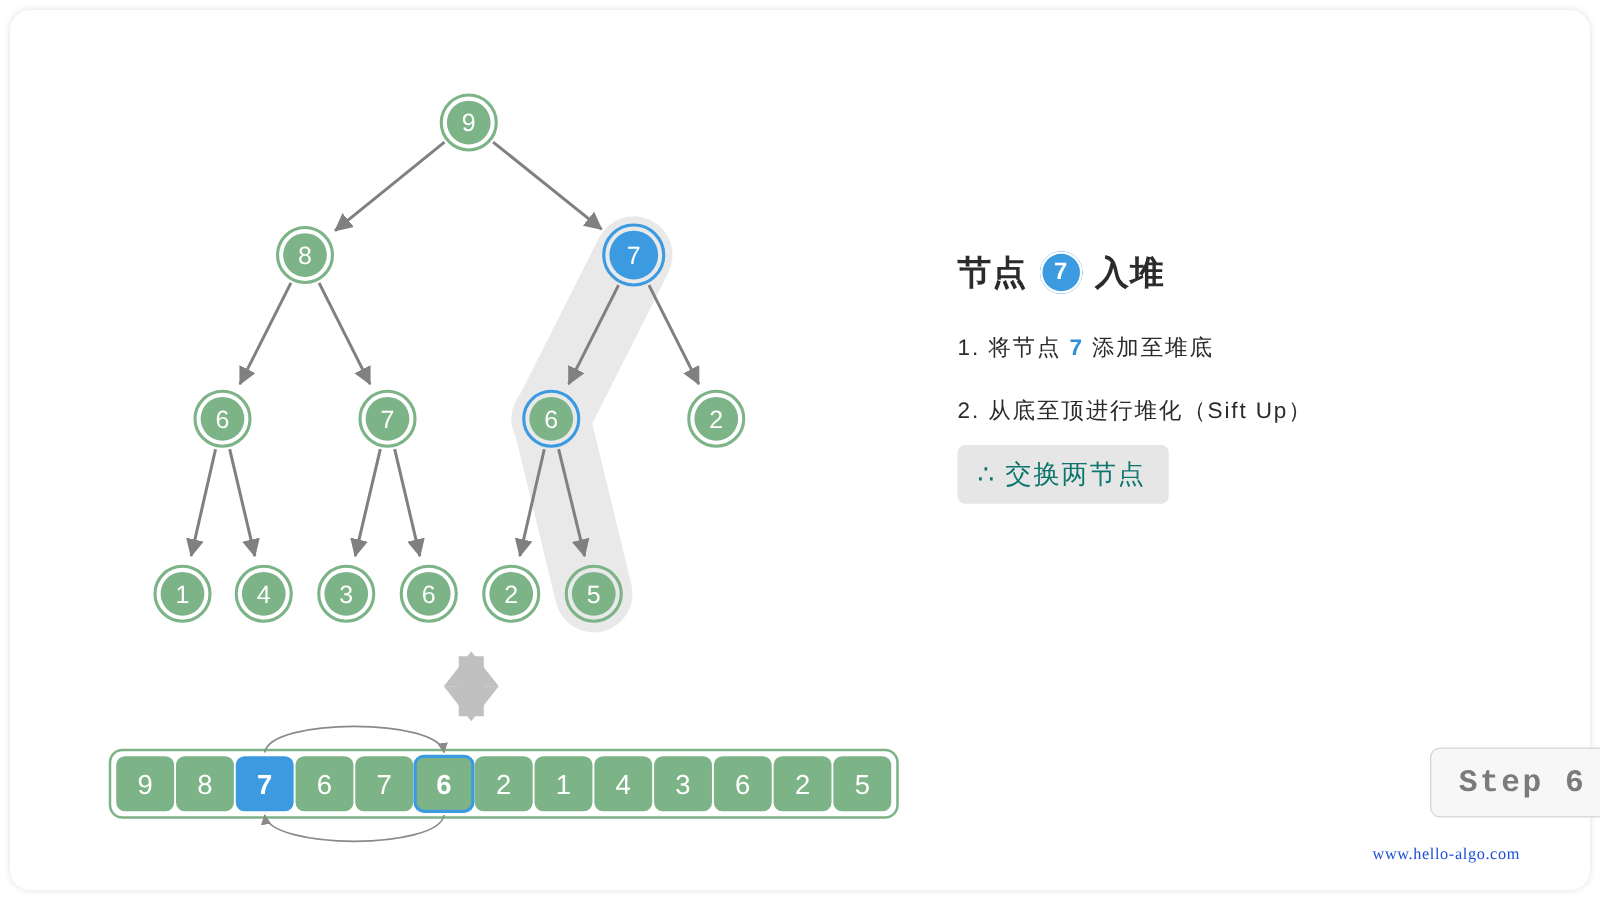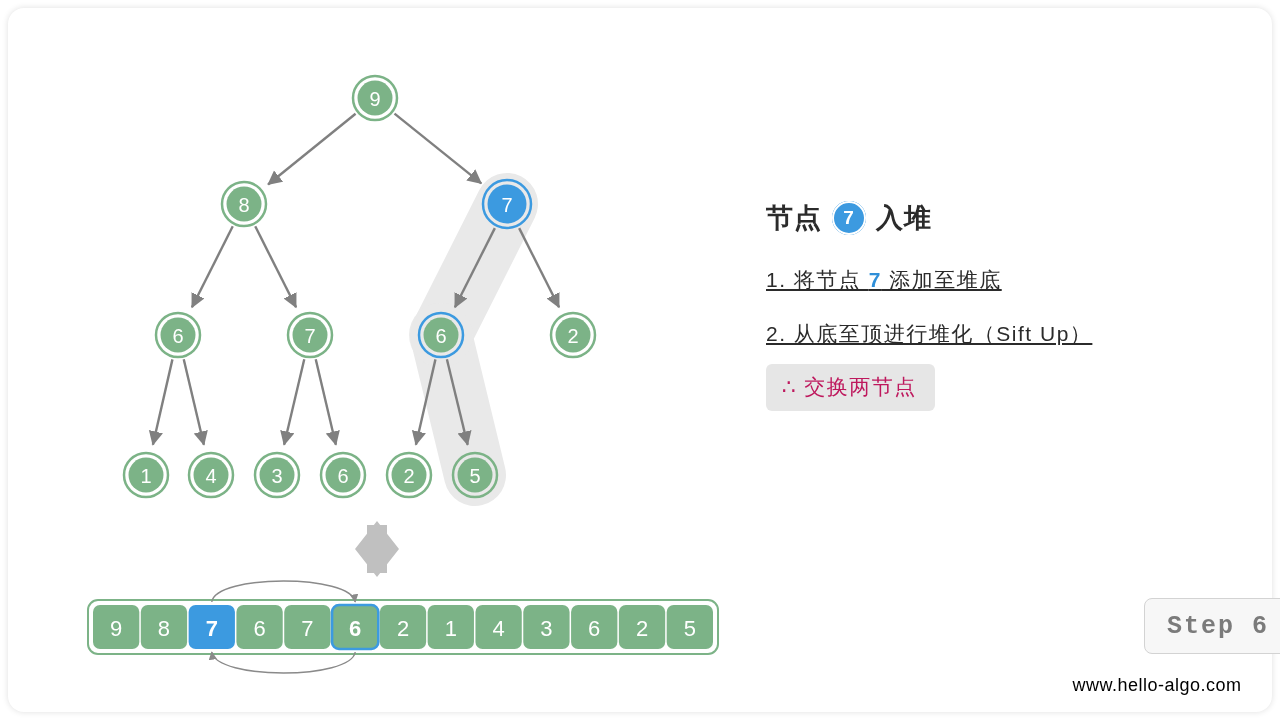--- a/index.html
+++ b/index.html
@@ -78,46 +78,45 @@
     margin: 0 10px;
     border-radius: 50%;
     background: #3c9ae0;
     box-shadow: 0 0 0 2px #ffffff inset, 0 0 0 4px #3c9ae0 inset;
     color: #ffffff;
     font-size: 19px;
     font-weight: bold;
     box-sizing: border-box;
   }
   .step-line {
-    font-size: 21px;
+    font-size: 18px;
     color: #2b2b2b;
     letter-spacing: 1.5px;
     margin-top: 26px;
     white-space: nowrap;
-    text-decoration: underline;
   }
   .step-line .blue { color: #2f8fd8; font-weight: bold; }
   .reason-line {
     font-size: 21px;
     color: #2b2b2b;
     letter-spacing: 1.5px;
     margin-top: 30px;
     margin-left: 14px;
     white-space: nowrap;
   }
   .reason-line .blue { color: #2f8fd8; font-weight: bold; }
   .reason-line .green { color: #3e9b52; font-weight: bold; }
   .concl-wrap { margin-top: 16px; }
   .concl {
     display: inline-block;
     background: #e6e6e6;
     border-radius: 6px;
     padding: 9px 18px 10px 16px;
     font-size: 21px;
-    color: #be185d;
+    color: #0f766e;
     letter-spacing: 1.5px;
     white-space: nowrap;
   }
 
   
   #step-badge {
     position: absolute;
     left: 1144px;
     top: 598px;
     width: 148px;
@@ -134,23 +133,23 @@
     color: #7b7b7b;
     letter-spacing: 2px;
     box-sizing: border-box;
   }
   #watermark {
     position: absolute;
     left: 1072px;
     top: 675px;
     width: 170px;
     text-align: center;
-    font-family: Liberation Sans, sans-serif;
-    font-size: 18px;
-    color: #000000;
+    font-family: Liberation Serif, serif;
+    font-size: 13px;
+    color: #1d4ed8;
     letter-spacing: 0.5px;
   }
 </style>
 </head>
 <body>
 
 <div id="root">
   <div id="card"></div>
 
   <div id="stage">

